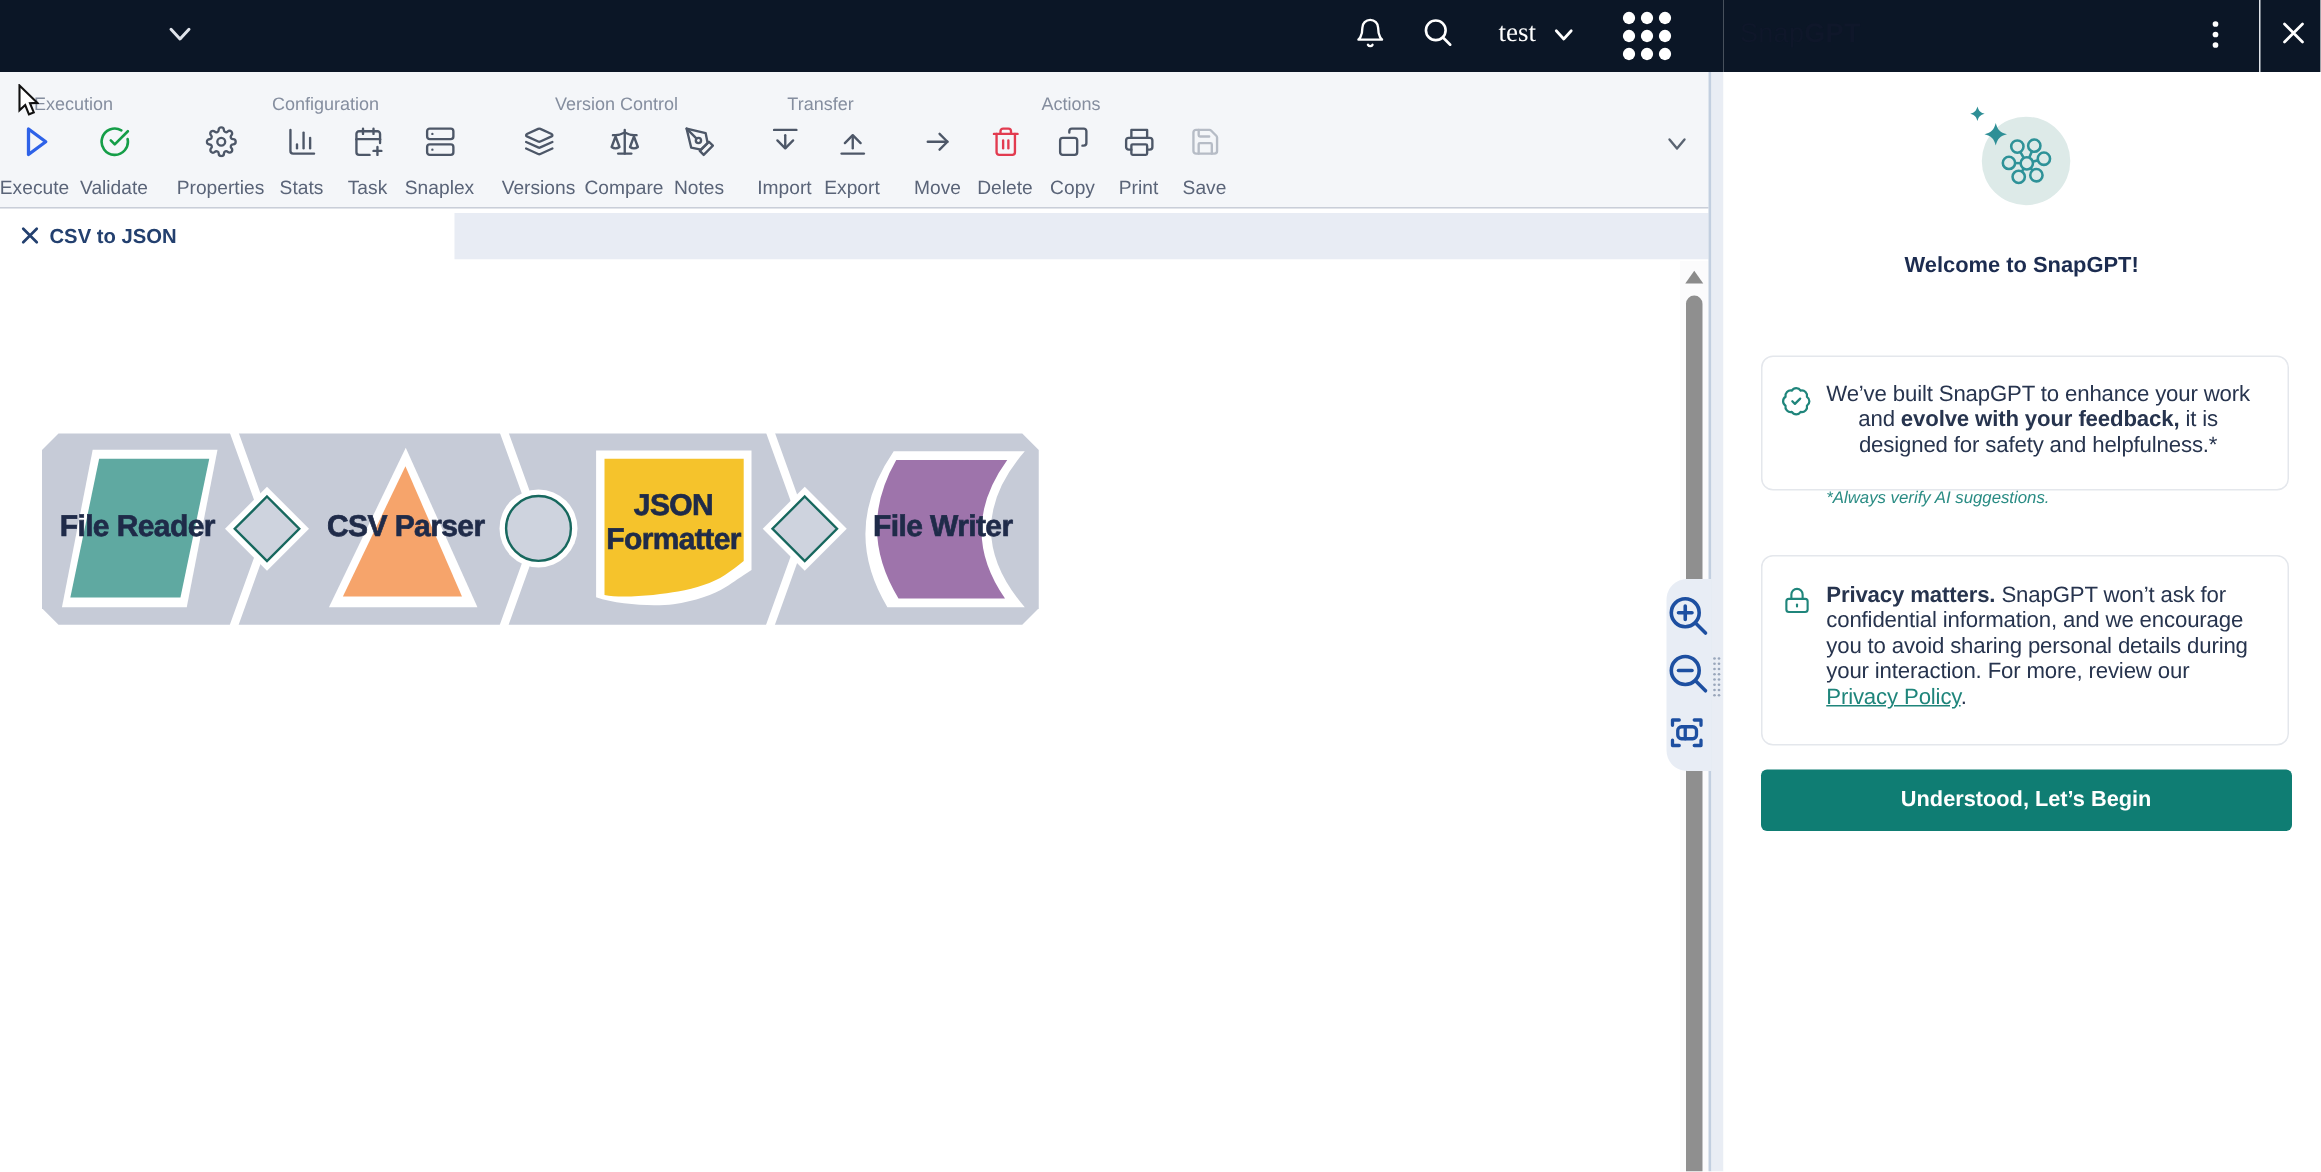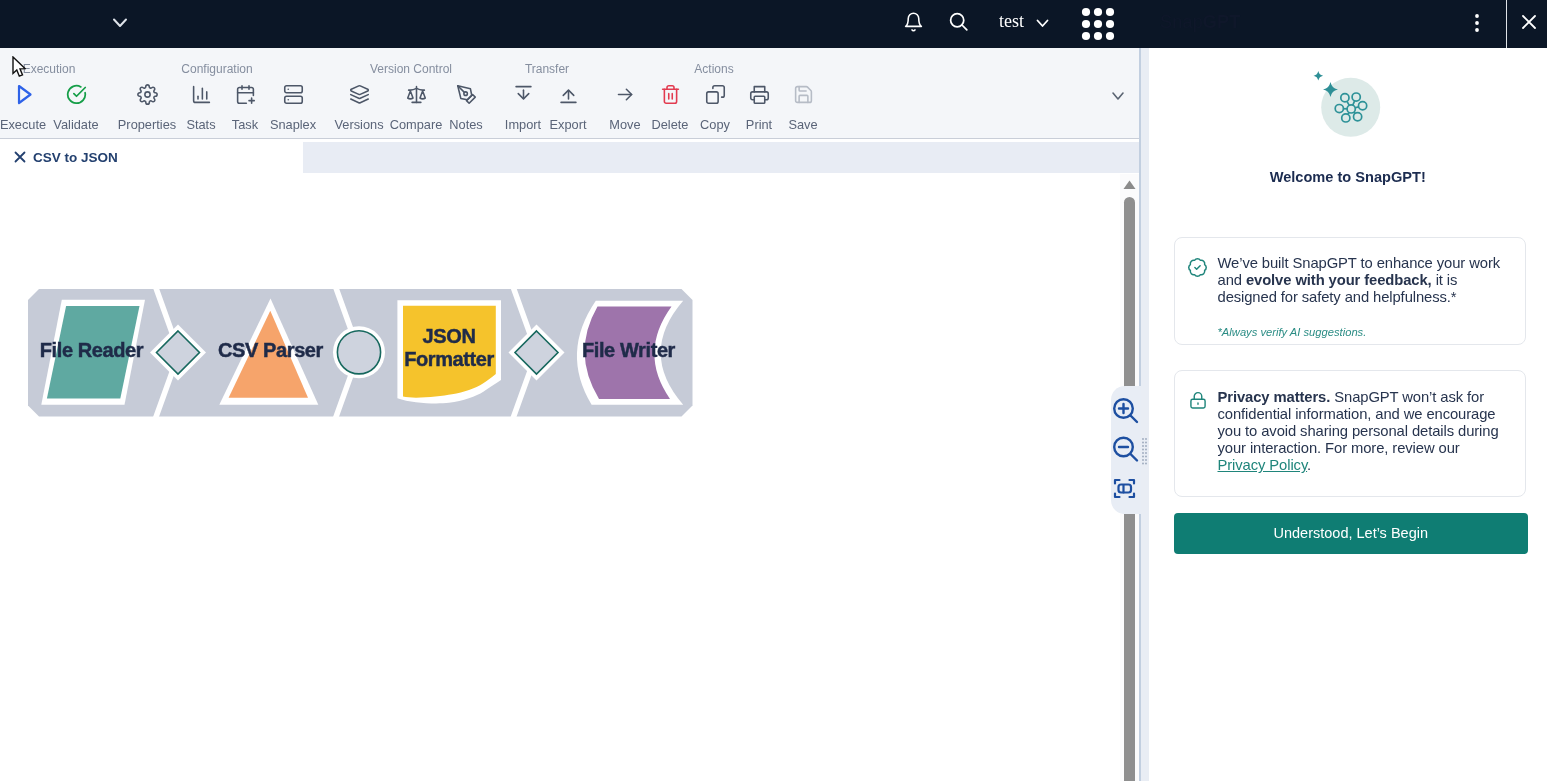--- a/index.html
+++ b/index.html
@@ -27,26 +27,26 @@
   #divline{left:1139px;top:48px;width:1.5px;height:733px;background:#c2cfe0;}
   #divstrip{left:1140.5px;top:48px;width:8px;height:733px;background:#e9edf4;}
   
   #rpanel{left:1148.5px;top:0;width:398.5px;height:781px;background:#fff;}
   #rphead{left:1148.5px;top:0;width:398.5px;height:48px;background:#0b1626;}
   #rptitle{left:1160px;top:12px;font-size:18px;color:#0f172a;letter-spacing:.2px;}
   #rpdivider{left:1505.5px;top:0px;width:1px;height:48px;background:#dfe3e8;}
   #welcome{left:1148.5px;top:169px;width:398.5px;text-align:center;font-size:14.6px;font-weight:bold;color:#1c2c50;}
   #subtitle{left:1148.5px;top:211.5px;width:398.5px;text-align:center;font-size:12.4px;color:#25334f;}
   .card{position:absolute;left:1173.5px;width:352.5px;background:#fff;border:1px solid #e4e7ec;border-radius:8px;box-sizing:border-box;}
-  #card1{top:237px;height:108px;}
+  #card1{top:237px;height:90px;text-align:center;}
   #card2{top:370px;height:126.5px;}
   .cardtext{position:absolute;left:43px;top:17px;font-size:14.8px;line-height:17.1px;color:#27344e;white-space:nowrap;letter-spacing:-0.1px;}
   #verify{position:absolute;left:43px;top:88px;font-size:11.2px;font-style:italic;color:#2a8c84;}
   .tlink{color:#1f857b;text-decoration:underline;}
-  #bigbtn{left:1173.5px;top:512.5px;width:354.5px;height:41px;background:#0f7d73;border-radius:4px;color:#fff;font-size:14.5px;font-weight:normal;text-align:center;line-height:41px;}
+  #bigbtn{left:1173.5px;top:512.5px;width:354.5px;height:41px;background:#0f7d73;border-radius:4px;color:#fff;font-size:14.5px;font-weight:bold;text-align:center;line-height:41px;}
 </style>
 </head>
 <body>
 <div id="app">
 
   <div class="abs" id="navbar"></div>
   <svg class="abs" style="left:112px;top:17px" width="16" height="12" viewBox="0 0 16 12">
       <path d="M2 2.5 L8 9 L14 2.5" fill="none" stroke="#dfe3ea" stroke-width="2" stroke-linecap="round" stroke-linejoin="round"></path>
     </svg>
   <svg class="abs" style="left:903px;top:11px" width="21" height="22" viewBox="0 0 24 24">

